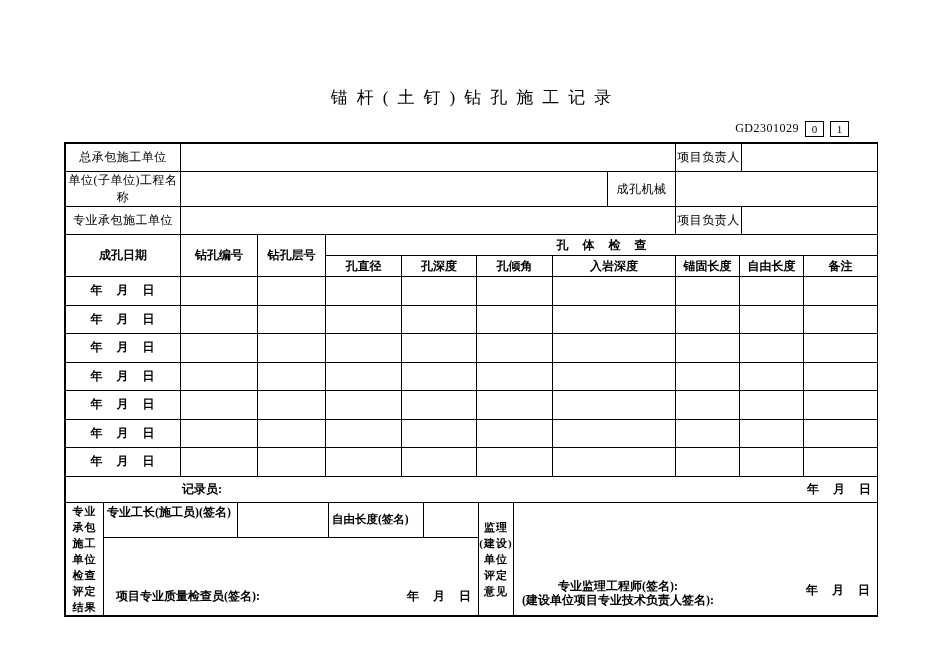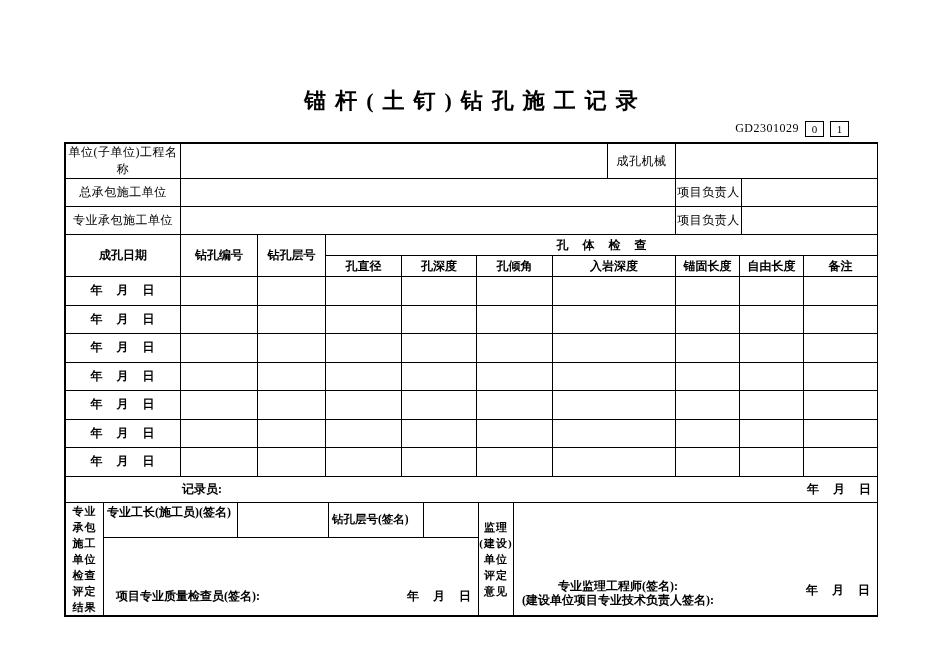--- a/index.html
+++ b/index.html
@@ -7,22 +7,22 @@
   body {
     position: relative;
     background: #ffffff;
     color: #000000;
     font-family: "Liberation Serif", serif;
   }
   .form-title {
     position: absolute;
     left: 65px; top: 86px; width: 812px;
     text-align: center;
-    font-size: 22px;
-    font-weight: bold;
+    font-size: 17px;
+    font-weight: normal;
     letter-spacing: 9px;
     padding-left: 9px; 
     white-space: nowrap;
   }
   .gd-row {
     position: absolute;
     left: 65px; top: 119px; width: 784px;
     text-align: right;
     font-size: 12px;
     height: 18px;
@@ -130,31 +130,31 @@
 
   <table class="ta">
     <colgroup>
       <col style="width:115px">
         <col style="width:427px">
         <col style="width:68px">
         <col style="width:66px">
         <col style="width:136px">
     </colgroup>
     <tbody>
-        <tr style="height:27px">
-      <td class="lbl">单位(子单位)工程名称</td>
-      <td></td>
-      <td class="lbl">成孔机械</td>
-      <td colspan="2"></td>
-    </tr>
-    <tr style="height:28px">
+        <tr style="height:28px">
       <td class="lbl">总承包施工单位</td>
       <td colspan="2"></td>
       <td class="lbl">项目负责人</td>
       <td></td>
+    </tr>
+    <tr style="height:27px">
+      <td class="lbl">单位(子单位)工程名称</td>
+      <td></td>
+      <td class="lbl">成孔机械</td>
+      <td colspan="2"></td>
     </tr>
     <tr style="height:28px">
       <td class="lbl">专业承包施工单位</td>
       <td colspan="2"></td>
       <td class="lbl">项目负责人</td>
       <td></td>
     </tr>
   </tbody>
     </table>
 
@@ -296,21 +296,21 @@
         <tr style="height:34px">
       <td rowspan="2" class="vlabel">专业
 承包
 施工
 单位
 检查
 评定
 结果</td>
       <td class="foreman-cell">专业工长(施工员)(签名)</td>
       <td></td>
-      <td class="teamlead-cell">钻孔层号(签名)</td>
+      <td class="teamlead-cell">自由长度(签名)</td>
       <td></td>
       <td rowspan="2" class="vlabel">监理
 (建设)
 单位
 评定
 意见</td>
       <td rowspan="2" class="supervisor-cell">
         <div>
           <div class="supervisor-lines">
             <div>专业监理工程师(签名):</div>

